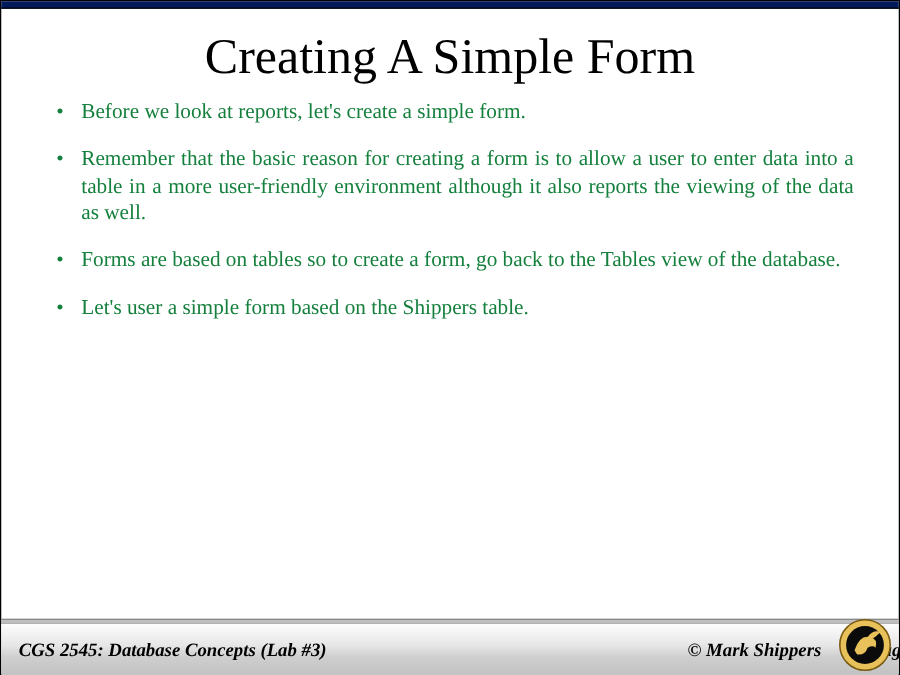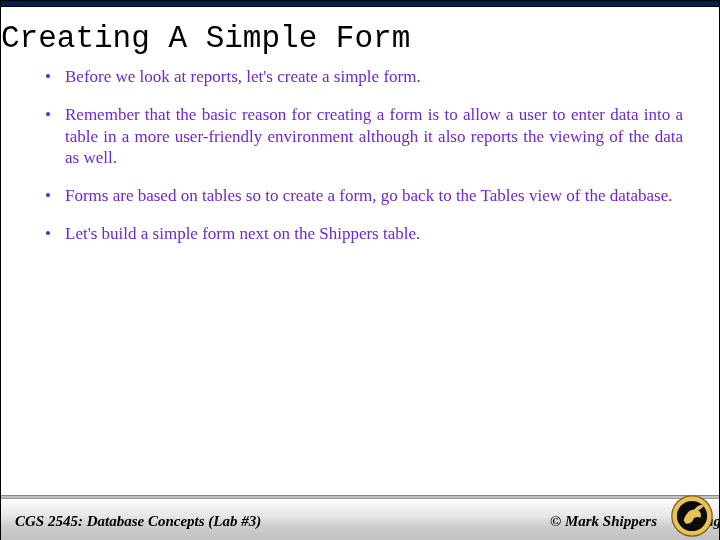--- a/index.html
+++ b/index.html
@@ -10,41 +10,41 @@
     position: relative;
     background: #fff;
     display: flex; flex-direction: column;
   }
   .top-rule {
     height: 6px;
     background: #001a5c;
     border-bottom: 1px solid #000;
   }
   .title {
-    font-family: Liberation Mono, monospace;
-    font-size: 31px;
-    text-align: left;
+    font-family: Liberation Serif, serif;
+    font-size: 40px;
+    text-align: center;
     color: #000;
     padding: 14px 0 10px 0;
     font-weight: 400;
   }
   .content {
     flex: 1 1 auto;
     padding: 0 36px 0 36px;
   }
   ul.bullets {
     list-style: none;
   }
   ul.bullets > li {
     position: relative;
     padding-left: 28px;
     margin-bottom: 16px;
     font-size: 17px;
     line-height: 1.28;
-    color: #6d28d9;
+    color: #15803d;
     text-align: justify;
   }
   ul.bullets > li::before {
     content: "•";
     position: absolute;
     left: 8px;
     top: 0;
     font-size: 17px;
   }
   .footer-wrap {
@@ -91,21 +91,21 @@
 <div class="slide">
   <div class="top-rule"></div>
 
   <h1 class="title">Creating A Simple Form</h1>
 
   <div class="content">
     <ul class="bullets">
       <li>Before we look at reports, let's create a simple form.</li>
       <li>Remember that the basic reason for creating a form is to allow a user to enter data into a table in a more user-friendly environment although it also reports the viewing of the data as well.</li>
       <li>Forms are based on tables so to create a form, go back to the Tables view of the database.</li>
-      <li>Let's build a simple form next on the Shippers table.</li>
+      <li>Let's user a simple form based on the Shippers table.</li>
     </ul>
   </div>
 
   <div class="footer-wrap">
     <div class="footer-thin"></div>
     <div class="footer-bar">
       <span class="footer-left">CGS 2545: Database Concepts  (Lab #3)</span>
       <span class="footer-center">
         <span class="footer-center-inner">Page 8</span>
       </span>

